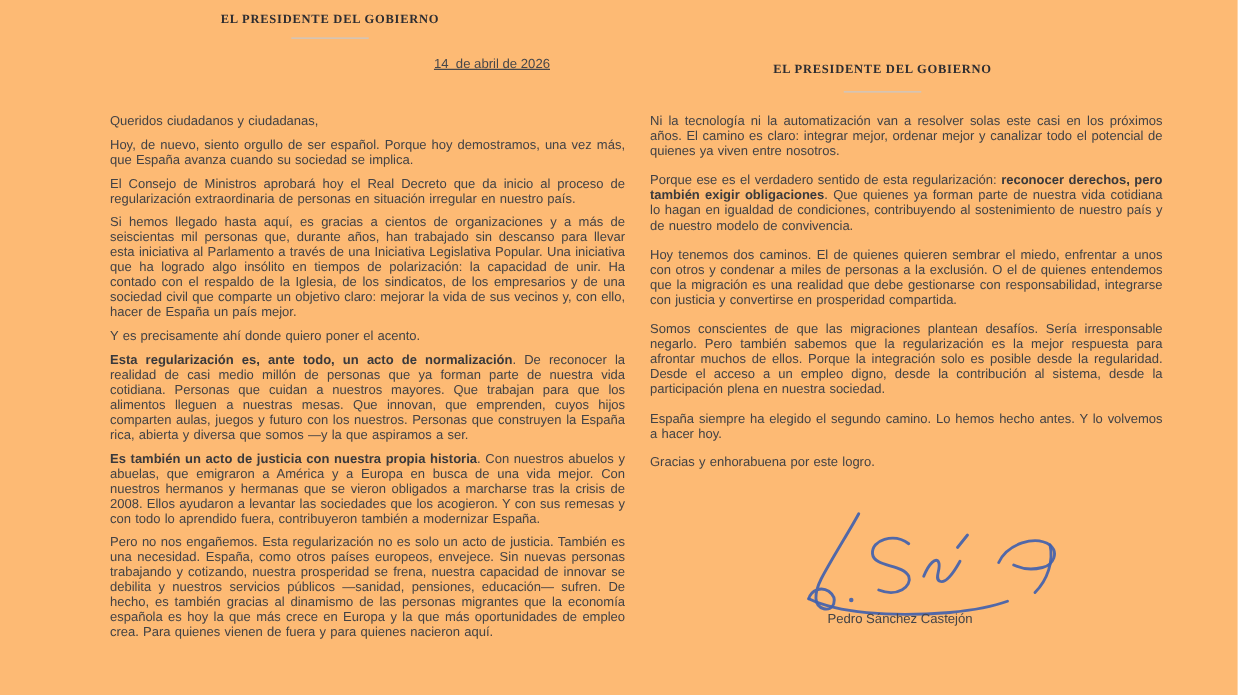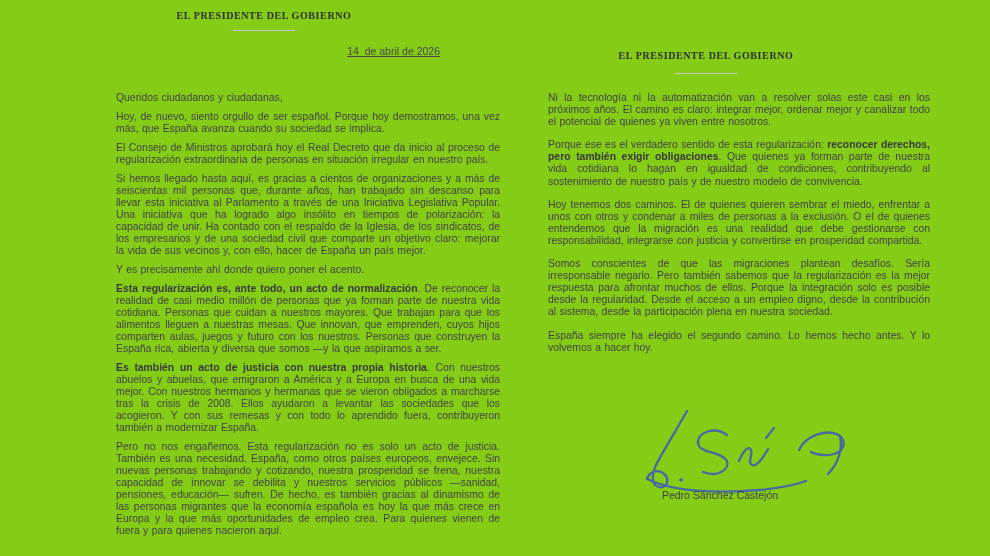--- a/index.html
+++ b/index.html
@@ -1,21 +1,21 @@
 <!DOCTYPE html>
 <html><head>
 <meta charset="utf-8">
 <style>
   html,body{margin:0;padding:0;}
   body{
     width:990px;height:556px;background:#ffffff;
     font-family:"Liberation Sans",sans-serif;
     -webkit-font-smoothing:antialiased;
   }
-  .canvas{position:relative;width:990px;height:556px;background:#84cc16;overflow:hidden;}
+  .canvas{position:relative;width:990px;height:556px;background:#fdba74;overflow:hidden;}
   .page{position:absolute;top:0;height:556px;background:transparent;}
   .page-left{left:88px;width:412px;}
   .page-right{left:520px;width:410px;}
 
   .letterhead{
     position:absolute;transform:translateX(-50%);
     font-family:"Liberation Serif",serif;font-weight:bold;
     font-size:10px;letter-spacing:0.6px;color:#2d2d31;white-space:nowrap;
   }
   .page-left  .letterhead{left:176px;top:10px;}
@@ -29,21 +29,21 @@
   .page-right .letterhead-rule{left:186px;top:73px;}
 
   .date{
     position:absolute;top:45px;right:60px;
     font-size:10.5px;color:#47474a;white-space:pre;text-decoration:underline;
   }
 
   .body{
     position:absolute;left:0;right:0;top:92px;
     font-size:10.4px;line-height:12px;text-align:justify;
-    color:#424245;word-spacing:0.5px;margin-left:28px;
+    color:#424245;word-spacing:0.5px;
   }
   .page-right .body{line-height:12.1px;}
   .body p{margin:0 0 7px 0;}
   .page-right .body p{margin-bottom:11px;}
   .body b{font-weight:bold;color:#39393c;}
 
   .signature{position:absolute;left:70px;top:406px;width:280px;height:88px;}
   .signature svg{display:block;width:100%;height:100%;}
   .sig-stroke{fill:none;stroke:#4261ad;stroke-width:2.3;stroke-linecap:round;stroke-linejoin:round;opacity:0.92;}
   .sig-dot{fill:#4261ad;stroke:none;opacity:0.92;}
@@ -76,20 +76,21 @@
 
   <div class="page page-right">
     <div class="letterhead">EL PRESIDENTE DEL GOBIERNO</div>
     <div class="letterhead-rule"></div>
     <div class="body">
         <p><span>Ni la tecnología ni la automatización van a resolver solas este casi en los próximos años. El camino es claro: integrar mejor, ordenar mejor y canalizar todo el potencial de quienes ya viven entre nosotros.</span></p>
         <p><span>Porque ese es el verdadero sentido de esta regularización: </span><b>reconocer derechos, pero también exigir obligaciones</b><span>. Que quienes ya forman parte de nuestra vida cotidiana lo hagan en igualdad de condiciones, contribuyendo al sostenimiento de nuestro país y de nuestro modelo de convivencia.</span></p>
         <p><span>Hoy tenemos dos caminos. El de quienes quieren sembrar el miedo, enfrentar a unos con otros y condenar a miles de personas a la exclusión. O el de quienes entendemos que la migración es una realidad que debe gestionarse con responsabilidad, integrarse con justicia y convertirse en prosperidad compartida.</span></p>
         <p><span>Somos conscientes de que las migraciones plantean desafíos. Sería irresponsable negarlo. Pero también sabemos que la regularización es la mejor respuesta para afrontar muchos de ellos. Porque la integración solo es posible desde la regularidad. Desde el acceso a un empleo digno, desde la contribución al sistema, desde la participación plena en nuestra sociedad.</span></p>
         <p><span>España siempre ha elegido el segundo camino. Lo hemos hecho antes. Y lo volvemos a hacer hoy.</span></p>
+        <p><span>Gracias y enhorabuena por este logro.</span></p>
       </div>
 
     <div class="signature">
       <svg viewBox="0 0 280 88" xmlns="http://www.w3.org/2000/svg">
 
         <path class="sig-stroke" d="M97,5 C90,18 76,40 67,57 C61,69 61,79 69,81 C77,83 81,73 73,67 C67,63 59,66 57,73"></path>
         <circle class="sig-dot" cx="91" cy="74" r="1.8"></circle>
 
         <path class="sig-stroke" d="M137,29 C125,20 107,26 108,37 C109,48 132,45 137,55 C140,63 128,72 113,66"></path>
 

